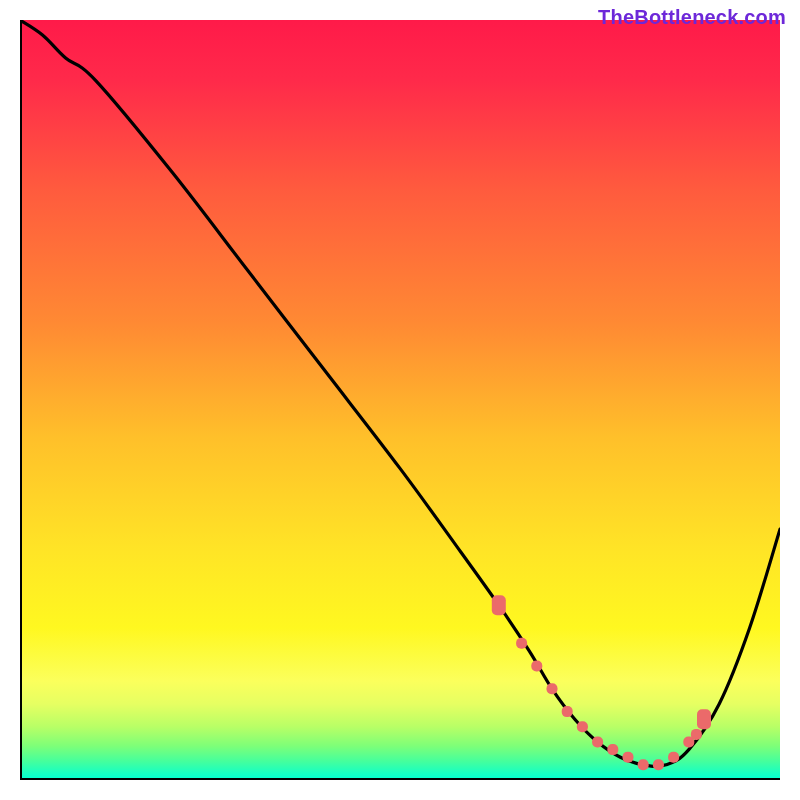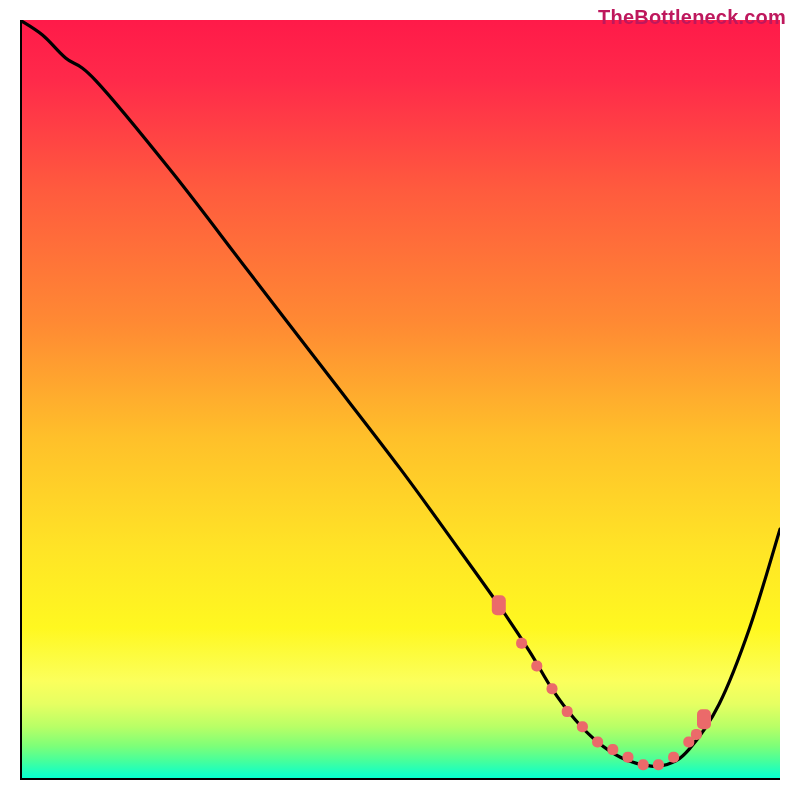--- a/index.html
+++ b/index.html
@@ -15,21 +15,21 @@
     position: relative;
     width: 800px;
     height: 800px;
   }
   .watermark {
     position: absolute;
     top: 6px;
     right: 14px;
     font-size: 20px;
     font-weight: bold;
-    color: #be185d;
+    color: #6d28d9;
     letter-spacing: 0.2px;
     z-index: 5;
   }
   .plot-wrap {
     position: absolute;
     left: 20px;
     top: 20px;
     width: 760px;
     height: 760px;
   }

